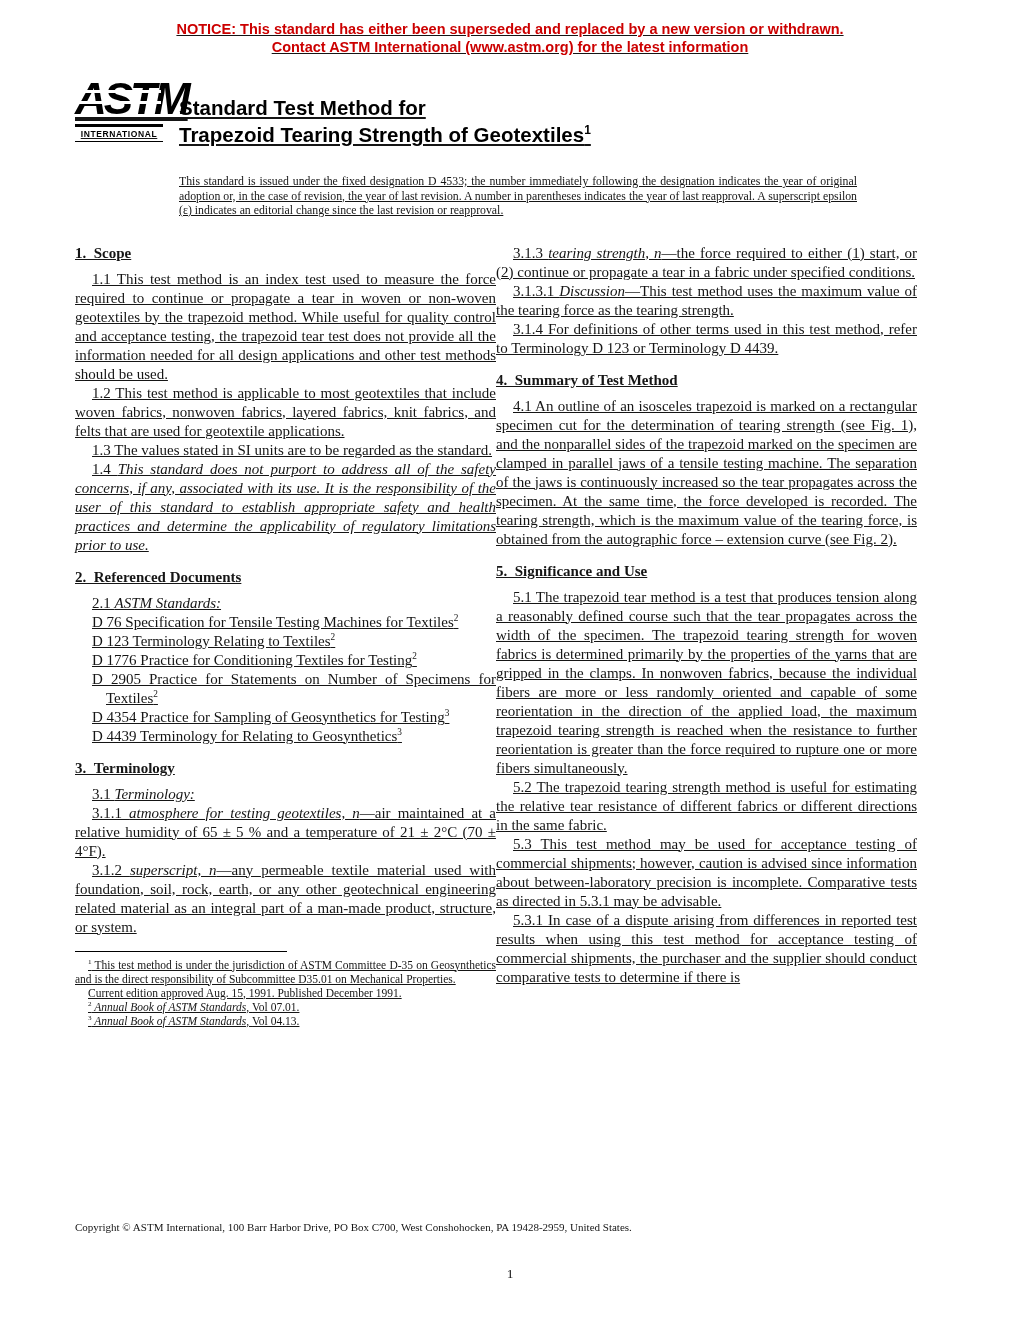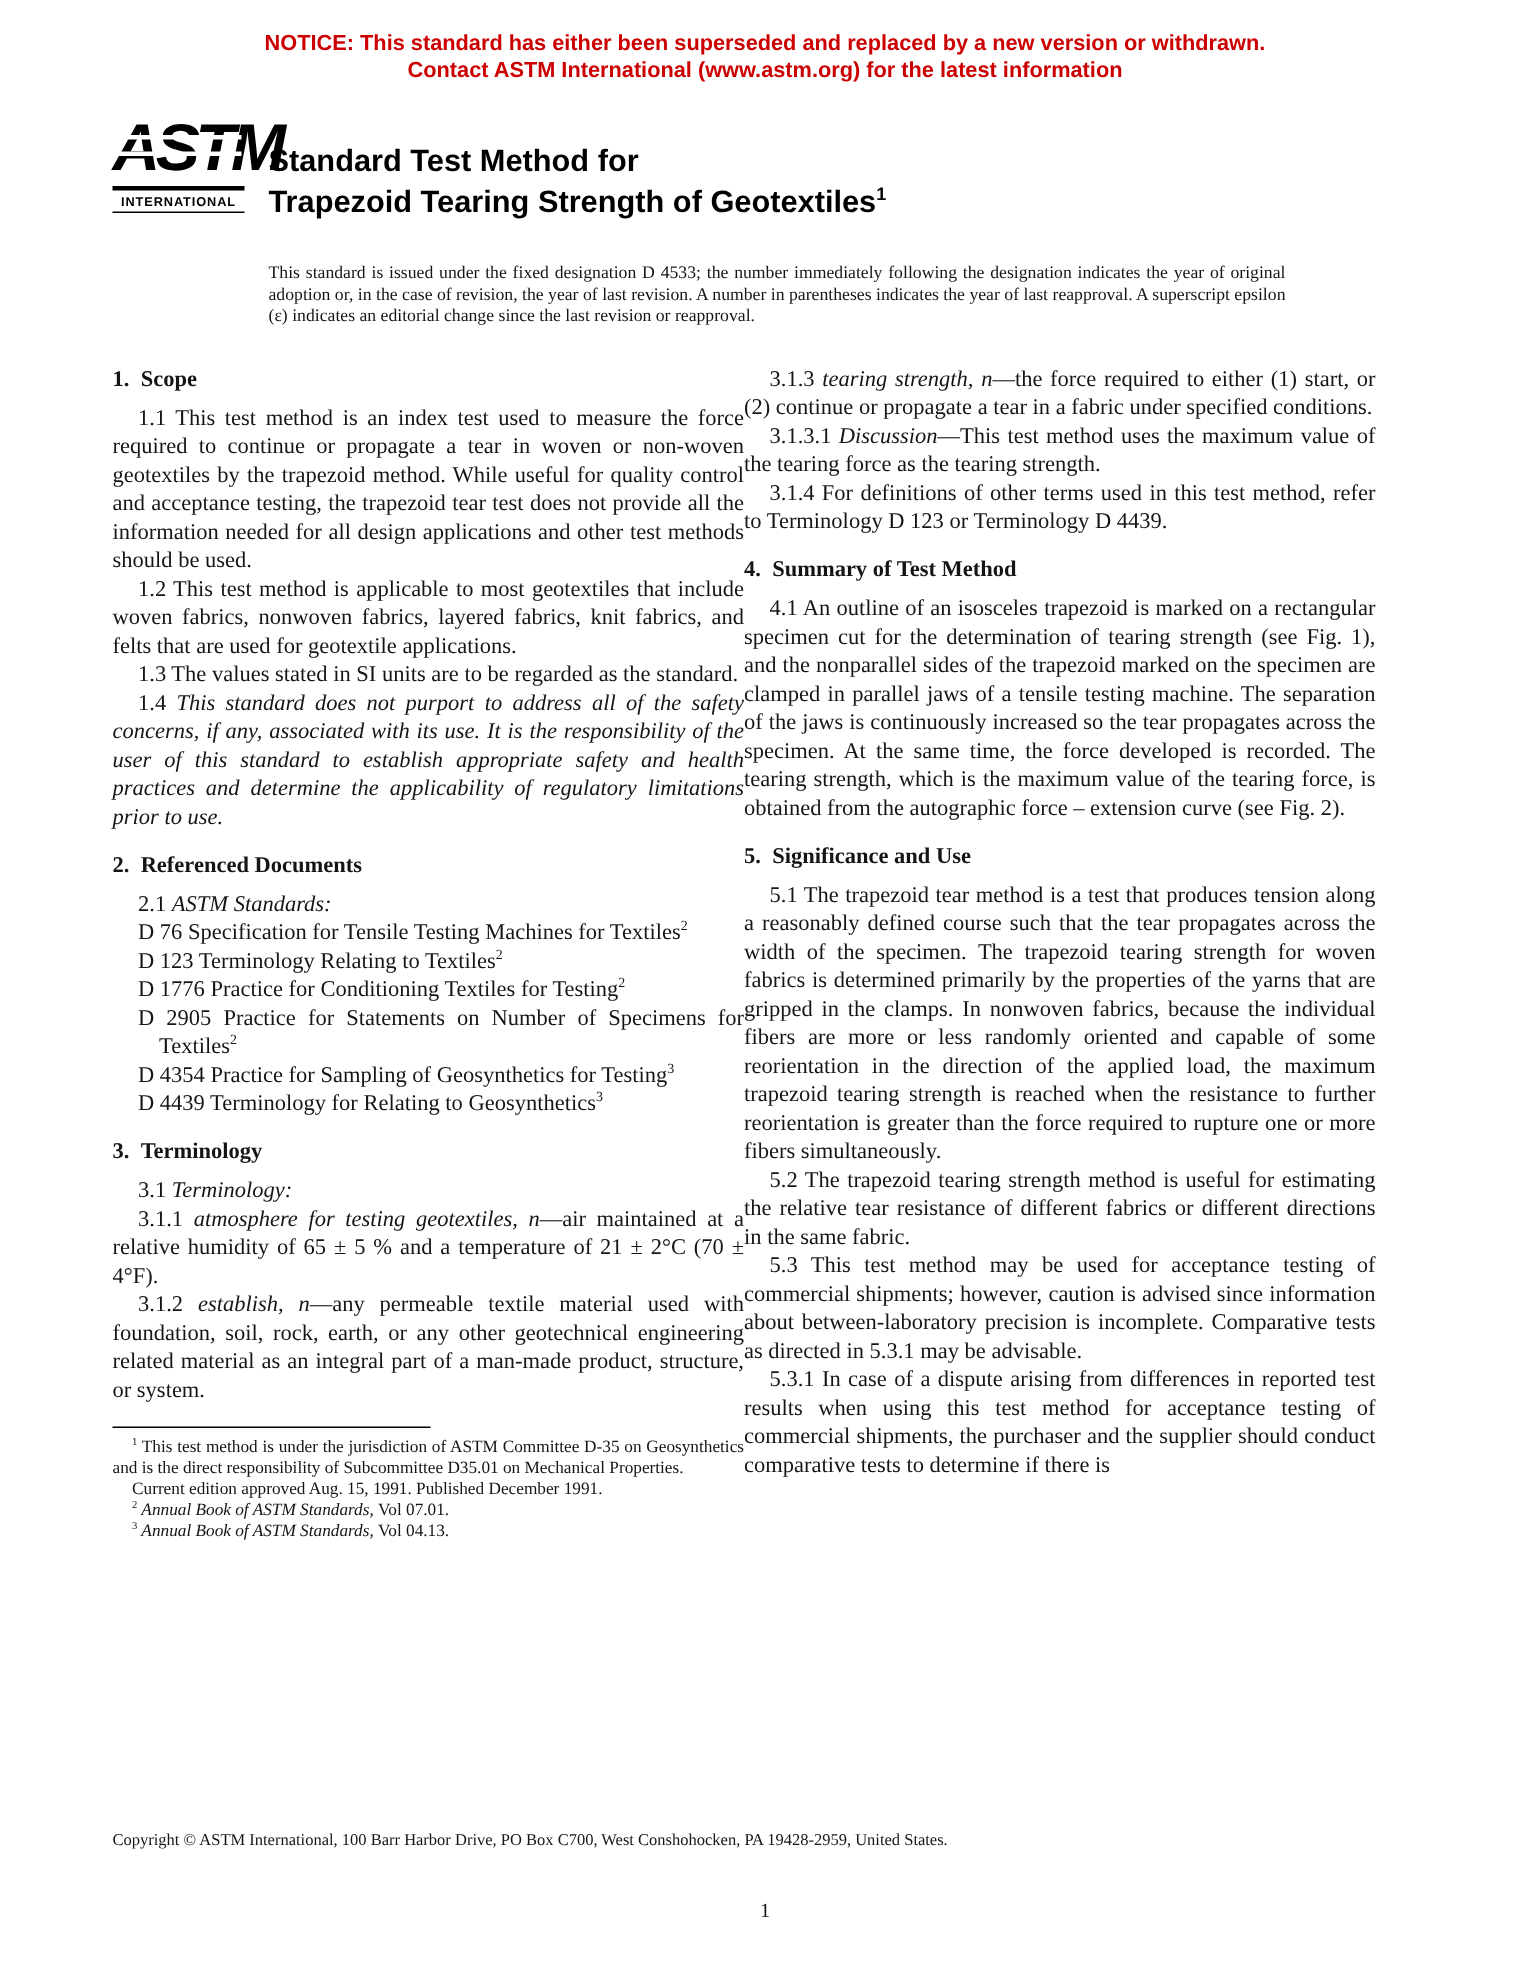--- a/index.html
+++ b/index.html
@@ -1,20 +1,20 @@
 <!DOCTYPE html>
 <html style="--notice-red: #cc0000;"><head>
 <meta charset="utf-8">
 <style>
   * { margin: 0; padding: 0; box-sizing: border-box; }
   html, body { background: #ffffff; }
   .page {
     width: 1020px; height: 1320px; background: #ffffff; position: relative;
     font-family: "Liberation Serif", serif; color: #151515;
-    padding: 20px 75px 0 75px; overflow: hidden; margin: 0 auto;
+    padding: 20px 75px 0 75px; overflow: hidden; margin: 0 auto; text-decoration: underline;
   }
   .notice {
     text-align: center; color: var(--notice-red, #cc0000);
     font-family: "Liberation Sans", sans-serif; font-weight: bold;
     font-size: 14.5px; line-height: 18px; margin-bottom: 16px;
   }
   .doc-header { display: flex; margin-top: 8px; }
   .logo { width: 88px; margin-right: 16px; flex-shrink: 0; position: relative; text-align: center; padding-top: 4px; }
   .logo-astm {
     font-family: "Liberation Sans", sans-serif; font-weight: bold; font-style: italic;
@@ -114,21 +114,21 @@
         <p class="ref"><span>D 1776 Practice for Conditioning Textiles for Testing</span><sup>2</sup></p>
         <p class="ref"><span>D 2905 Practice for Statements on Number of Specimens for Textiles</span><sup>2</sup></p>
         <p class="ref"><span>D 4354 Practice for Sampling of Geosynthetics for Testing</span><sup>3</sup></p>
         <p class="ref"><span>D 4439 Terminology for Relating to Geosynthetics</span><sup>3</sup></p>
       </div>
 
       <div>
         <h2 class="sec-head">3. Terminology</h2>
         <p class="para"><span>3.1 </span><i>Terminology:</i></p>
         <p class="para"><span>3.1.1 </span><i>atmosphere for testing geotextiles, n</i><span>—air maintained at a relative humidity of 65 ± 5 % and a temperature of 21 ± 2°C (70 ± 4°F).</span></p>
-        <p class="para"><span>3.1.2 </span><i>establish, n</i><span>—any permeable textile material used with foundation, soil, rock, earth, or any other geotechnical engineering related material as an integral part of a man-made product, structure, or system.</span></p>
+        <p class="para"><span>3.1.2 </span><i>superscript, n</i><span>—any permeable textile material used with foundation, soil, rock, earth, or any other geotechnical engineering related material as an integral part of a man-made product, structure, or system.</span></p>
       </div>
 
       <div class="fn-block">
         <div class="fn-rule"></div>
         <p class="fn"><sup>1</sup><span> This test method is under the jurisdiction of ASTM Committee D-35 on Geosynthetics and is the direct responsibility of Subcommittee D35.01 on Mechanical Properties.</span></p>
         <p class="fn">Current edition approved Aug. 15, 1991. Published December 1991.</p>
         <p class="fn"><sup>2</sup><i> Annual Book of ASTM Standards, </i><span>Vol 07.01.</span></p>
         <p class="fn"><sup>3</sup><i> Annual Book of ASTM Standards, </i><span>Vol 04.13.</span></p>
       </div>
     </div>

